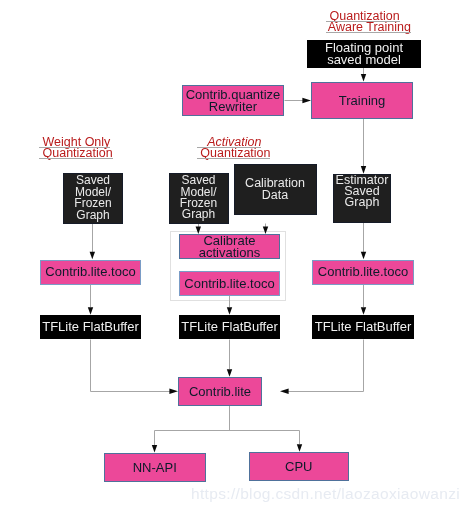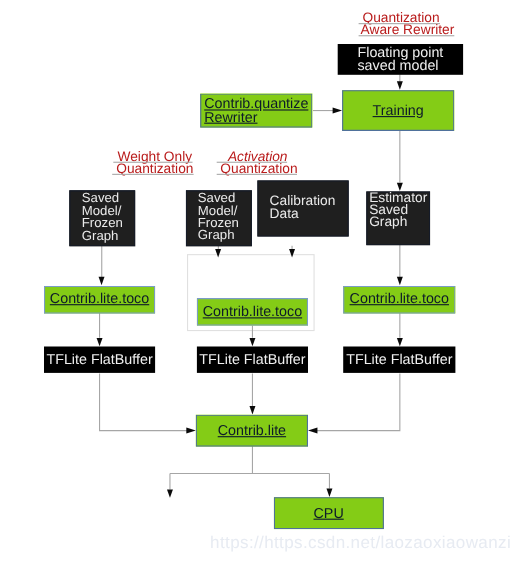--- a/index.html
+++ b/index.html
@@ -6,27 +6,27 @@
   html, body { margin:0; padding:0; }
   body {
     width: 464px; height: 512px;
     background: #ffffff;
     font-family: "Liberation Sans", sans-serif;
     overflow: hidden;
   }
   #stage { position:relative; width:464px; height:512px; background:#fff; }
 
   .node { position:absolute; display:flex; align-items:center; justify-content:center;
-          text-align:left; overflow:hidden; }
+          text-align:center; overflow:hidden; }
   .node .lbl { display:block; transform:translateY(-0.5px); }
   .node.topalign { align-items:flex-start; padding-top:0.6px; }
   .node .lbl span { display:block; line-height:11.4px; white-space:nowrap; }
   .dark     { background:#000000; color:#f0f0f0; }
   .charcoal { background:#1f1f1f; color:#eaeaea; box-shadow: inset 0 0 0 1px #151b28; }
-  .blue     { background:#84cc16; color:#0d1b2a; box-shadow: inset 0 0 0 1px #4f719b; text-decoration: underline; }
+  .blue     { background:#ec4899; color:#0d1b2a; box-shadow: inset 0 0 0 1px #4f719b; }
   .blue.soft{ box-shadow: inset 0 0 0 1px #7a9cc6; }
 
   .heading { position:absolute; text-align:left; color:#b91c1c; font-size:12.5px; }
   .heading span { display:block; line-height:11.2px; white-space:nowrap; }
   .heading span i { font-style:normal; display:inline-block; position:relative; }
   .heading span i.i1 { padding-left:3.5px; }
   .heading span i.i3 { padding-left:10.4px;font-style:italic; }
   .heading span i.i0 { padding-left:1.8px; }
   .heading span i::after { content:""; position:absolute; left:0; right:0; bottom:0px; height:1px; background:#a8a8a8; }
 
@@ -37,33 +37,33 @@
   .wm { position:absolute; color:#e7ebf2; font-size:15.5px; white-space:nowrap;
         letter-spacing:0.33px; }
 </style>
 </head>
 <body>
 
 <div id="stage">
 
   <div class="group-box" style="left:169.5px;top:231px;width:116px;height:70px;"></div>
 
-  <div class="heading" style="left:69px;top:137px;width:140px;text-align:center;">
+  <div class="heading" style="left:39px;top:137px;width:140px;">
     <span><i class="i1">Weight Only</i></span>
     <span><i class="i1">Quantization</i></span>
   </div>
 
   <div class="heading" style="left:196.8px;top:137px;width:130px;">
     <span><i class="i3">Activation</i></span>
     <span><i class="i1">Quantization</i></span>
   </div>
 
   <div class="heading" style="left:326px;top:11px;width:130px;">
     <span><i class="i1">Quantization</i></span>
-    <span><i class="i0">Aware Rewriter</i></span>
+    <span><i class="i0">Aware Training</i></span>
   </div>
 
   <svg class="wires" viewBox="0 0 464 512" width="464" height="512">
     <g stroke="#a6a6a6" stroke-width="1" fill="none">
       <path d="M363.5,67.5 L363.5,75"></path>
       <path d="M284.5,100.5 L303,100.5"></path>
       <path d="M363.5,119 L363.5,166"></path>
       <path d="M92.5,223.5 L92.5,252"></path>
       <path d="M90.5,284.5 L90.5,307"></path>
       <path d="M198.5,223.5 L198.5,228"></path>
@@ -141,20 +141,26 @@
   </div>
 
   <div class="node charcoal topalign" style="left:333px;top:174px;width:58px;height:48.5px;font-size:12.5px">
     <div class="lbl">
       <span>Estimator</span>
       <span>Saved</span>
       <span>Graph</span>
     </div>
   </div>
 
+  <div class="node blue" style="left:179px;top:234px;width:101px;height:25px;font-size:13px">
+    <div class="lbl">
+      <span>Calibrate</span>
+      <span>activations</span>
+    </div>
+  </div>
 
   <div class="node blue soft" style="left:40px;top:259.5px;width:101px;height:25px;font-size:13px">
     <div class="lbl">
       <span>Contrib.lite.toco</span>
     </div>
   </div>
 
   <div class="node blue soft" style="left:179px;top:271px;width:101px;height:25px;font-size:13px">
     <div class="lbl">
       <span>Contrib.lite.toco</span>
@@ -178,28 +184,33 @@
       <span>TFLite FlatBuffer</span>
     </div>
   </div>
 
   <div class="node dark" style="left:312px;top:315px;width:102px;height:24px;font-size:13px">
     <div class="lbl">
       <span>TFLite FlatBuffer</span>
     </div>
   </div>
 
-  <div class="node blue" style="left:178px;top:377px;width:102px;height:28.5px;font-size:13px">
+  <div class="node blue" style="left:178px;top:377px;width:84px;height:28.5px;font-size:13px">
     <div class="lbl">
       <span>Contrib.lite</span>
     </div>
   </div>
 
+  <div class="node blue" style="left:104px;top:453px;width:101.5px;height:29px;font-size:13px">
+    <div class="lbl">
+      <span>NN-API</span>
+    </div>
+  </div>
 
   <div class="node blue" style="left:248.5px;top:452px;width:100.5px;height:29px;font-size:13px">
     <div class="lbl">
       <span>CPU</span>
     </div>
   </div>
 
-  <div class="wm" style="left:191px;top:485px;">https://https.csdn.net/laozaoxiaowanzi</div>
+  <div class="wm" style="left:191px;top:485px;">https://blog.csdn.net/laozaoxiaowanzi</div>
 
 </div>
 
 </body></html>

